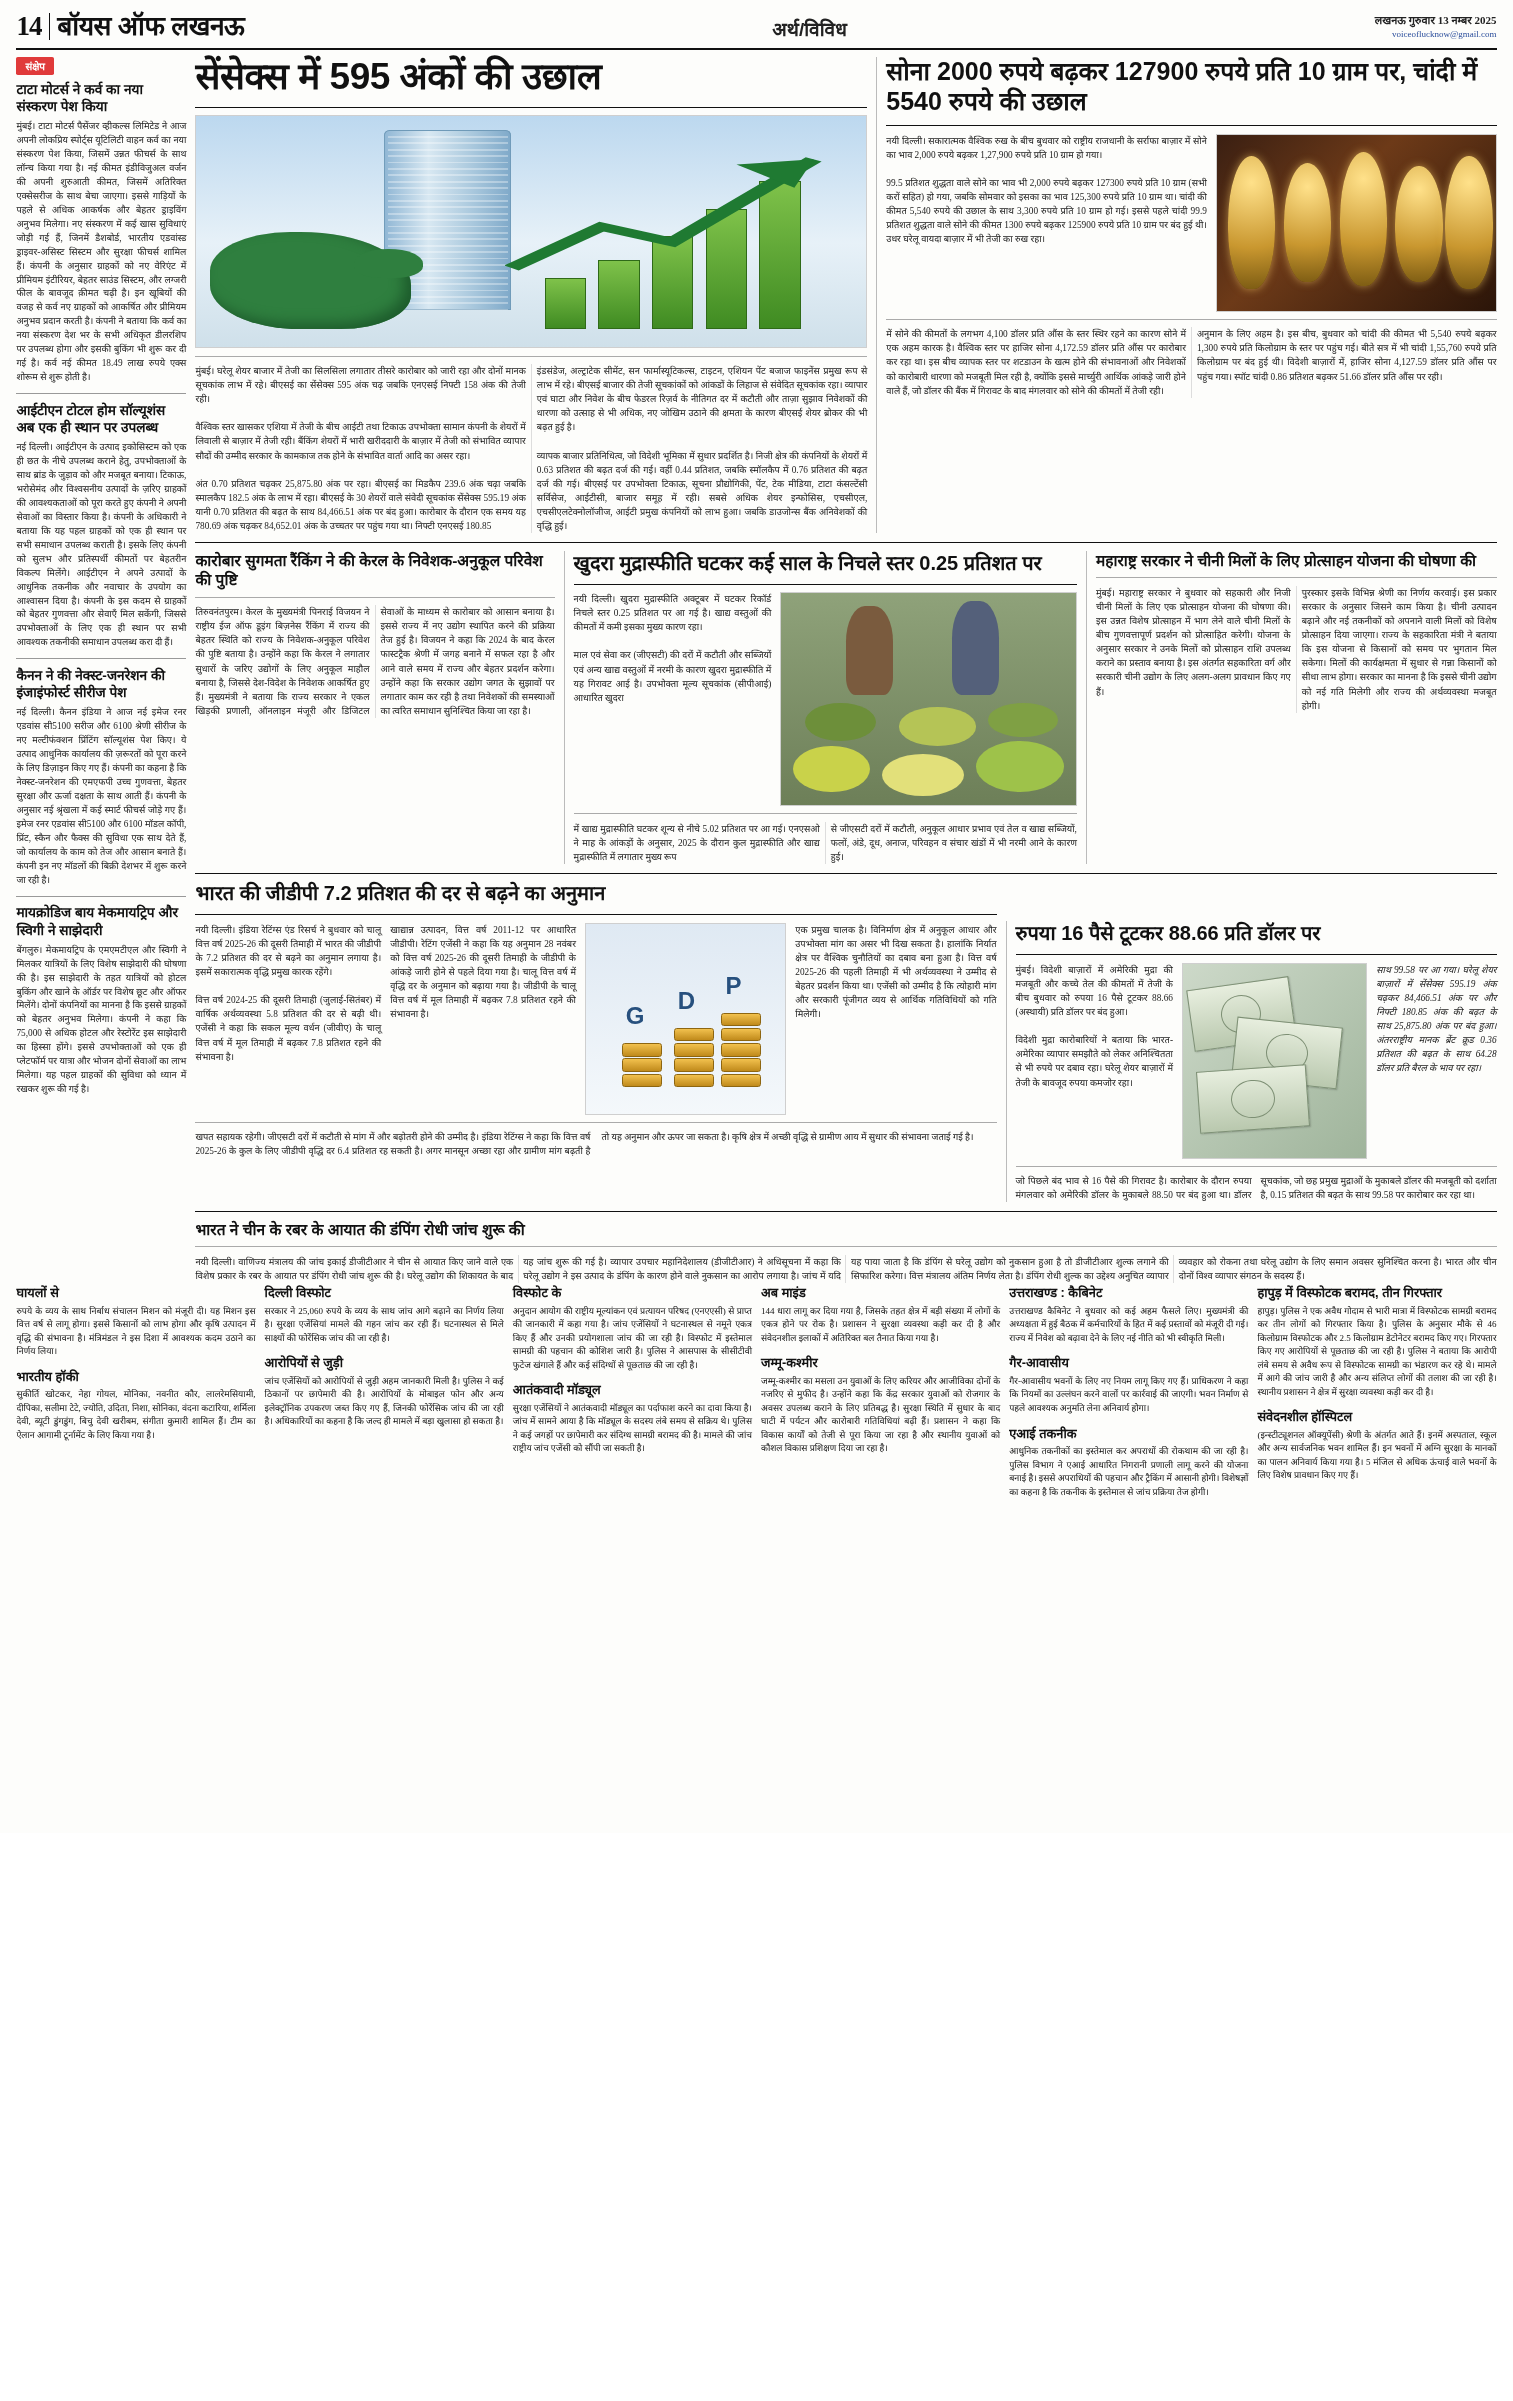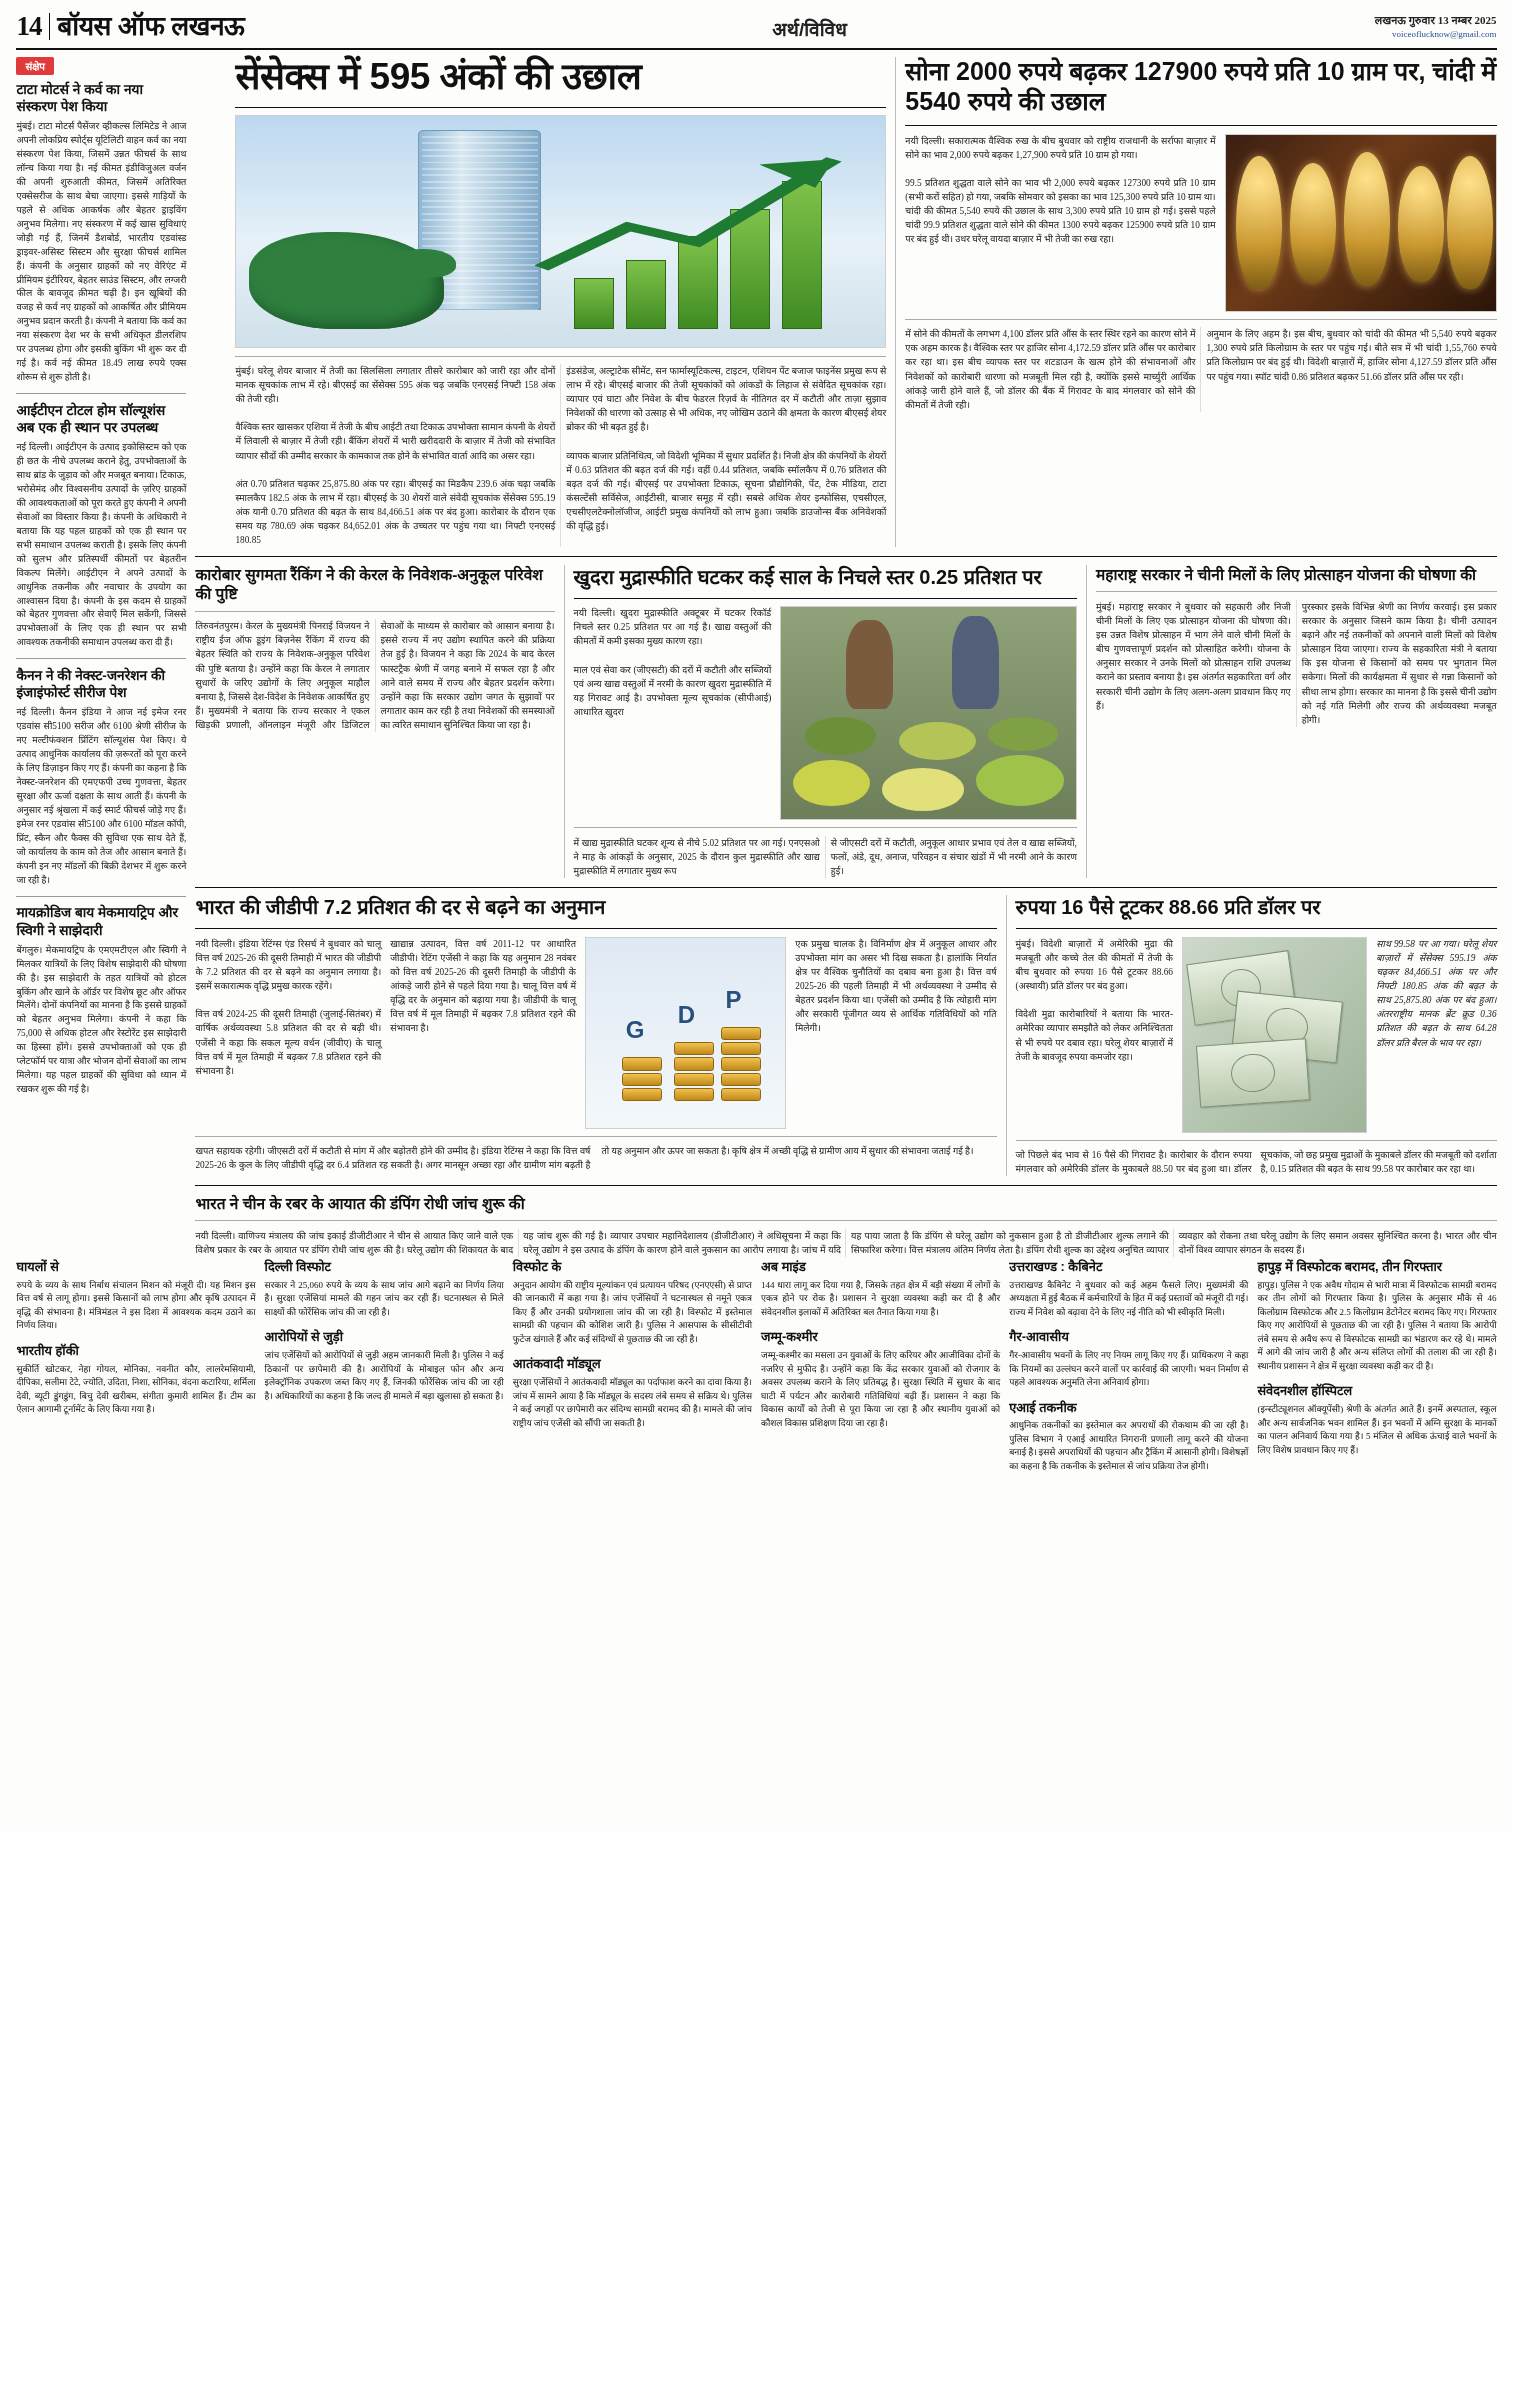--- a/index.html
+++ b/index.html
@@ -207,21 +207,21 @@
       <div>
         <div class="rail-head">मायक्रोडिज बाय मेकमायट्रिप और स्विगी ने साझेदारी</div>
         <div class="rail-body">बेंगलुरु। मेकमायट्रिप के एमएमटीएल और स्विगी ने मिलकर यात्रियों के लिए विशेष साझेदारी की घोषणा की है। इस साझेदारी के तहत यात्रियों को होटल बुकिंग और खाने के ऑर्डर पर विशेष छूट और ऑफर मिलेंगे। दोनों कंपनियों का मानना है कि इससे ग्राहकों को बेहतर अनुभव मिलेगा। कंपनी ने कहा कि 75,000 से अधिक होटल और रेस्टोरेंट इस साझेदारी का हिस्सा होंगे। इससे उपभोक्ताओं को एक ही प्लेटफॉर्म पर यात्रा और भोजन दोनों सेवाओं का लाभ मिलेगा। यह पहल ग्राहकों की सुविधा को ध्यान में रखकर शुरू की गई है।</div>
       </div>
     </div>
 
     <div class="col-main">
 
       <div class="flexrow">
 
-        <div style="width:52%;margin-left:40px;">
+        <div style="width:52%;">
           <div class="hl-xl">सेंसेक्स में 595 अंकों की उछाल</div>
           <div class="hr-blk"></div>
 
           <div class="ph img-sensex">
             <div class="tower"></div>
             <div class="bull"></div>
             <div class="bar" style="left:52%; height:22%;"></div>
             <div class="bar" style="left:60%; height:30%;"></div>
             <div class="bar" style="left:68%; height:40%;"></div>
             <div class="bar" style="left:76%; height:52%;"></div>
@@ -361,21 +361,21 @@
               </div>
             </div>
             <div style="width:26%;">
               <div class="story-text">एक प्रमुख चालक है। विनिर्माण क्षेत्र में अनुकूल आधार और उपभोक्ता मांग का असर भी दिख सकता है। हालांकि निर्यात क्षेत्र पर वैश्विक चुनौतियों का दबाव बना हुआ है। वित्त वर्ष 2025-26 की पहली तिमाही में भी अर्थव्यवस्था ने उम्मीद से बेहतर प्रदर्शन किया था। एजेंसी को उम्मीद है कि त्योहारी मांग और सरकारी पूंजीगत व्यय से आर्थिक गतिविधियों को गति मिलेगी।</div>
             </div>
           </div>
           <div class="hr-thin"></div>
           <div class="story-text" style="column-count:2; column-gap:11px;">खपत सहायक रहेगी। जीएसटी दरों में कटौती से मांग में और बढ़ोतरी होने की उम्मीद है। इंडिया रेटिंग्स ने कहा कि वित्त वर्ष 2025-26 के कुल के लिए जीडीपी वृद्धि दर 6.4 प्रतिशत रह सकती है। अगर मानसून अच्छा रहा और ग्रामीण मांग बढ़ती है तो यह अनुमान और ऊपर जा सकता है। कृषि क्षेत्र में अच्छी वृद्धि से ग्रामीण आय में सुधार की संभावना जताई गई है।</div>
         </div>
 
-        <div style="width:38%; border-left:0.9px solid #bbb; padding-left:9px;">
+        <div style="width:38%; border-left:0.9px solid #bbb; padding-left:9px;margin-top:40px;">
           <div class="hl-md">रुपया 16 पैसे टूटकर 88.66 प्रति डॉलर पर</div>
           <div class="hr-blk"></div>
           <div class="flexrow">
             <div style="width:34%;">
               <div class="story-text" style="white-space:pre-line;">मुंबई। विदेशी बाज़ारों में अमेरिकी मुद्रा की मजबूती और कच्चे तेल की कीमतों में तेजी के बीच बुधवार को रुपया 16 पैसे टूटकर 88.66 (अस्थायी) प्रति डॉलर पर बंद हुआ।
 
 विदेशी मुद्रा कारोबारियों ने बताया कि भारत-अमेरिका व्यापार समझौते को लेकर अनिश्चितता से भी रुपये पर दबाव रहा। घरेलू शेयर बाज़ारों में तेजी के बावजूद रुपया कमजोर रहा।</div>
             </div>
             <div style="width:40%;">
               <div class="ph img-dollar">

